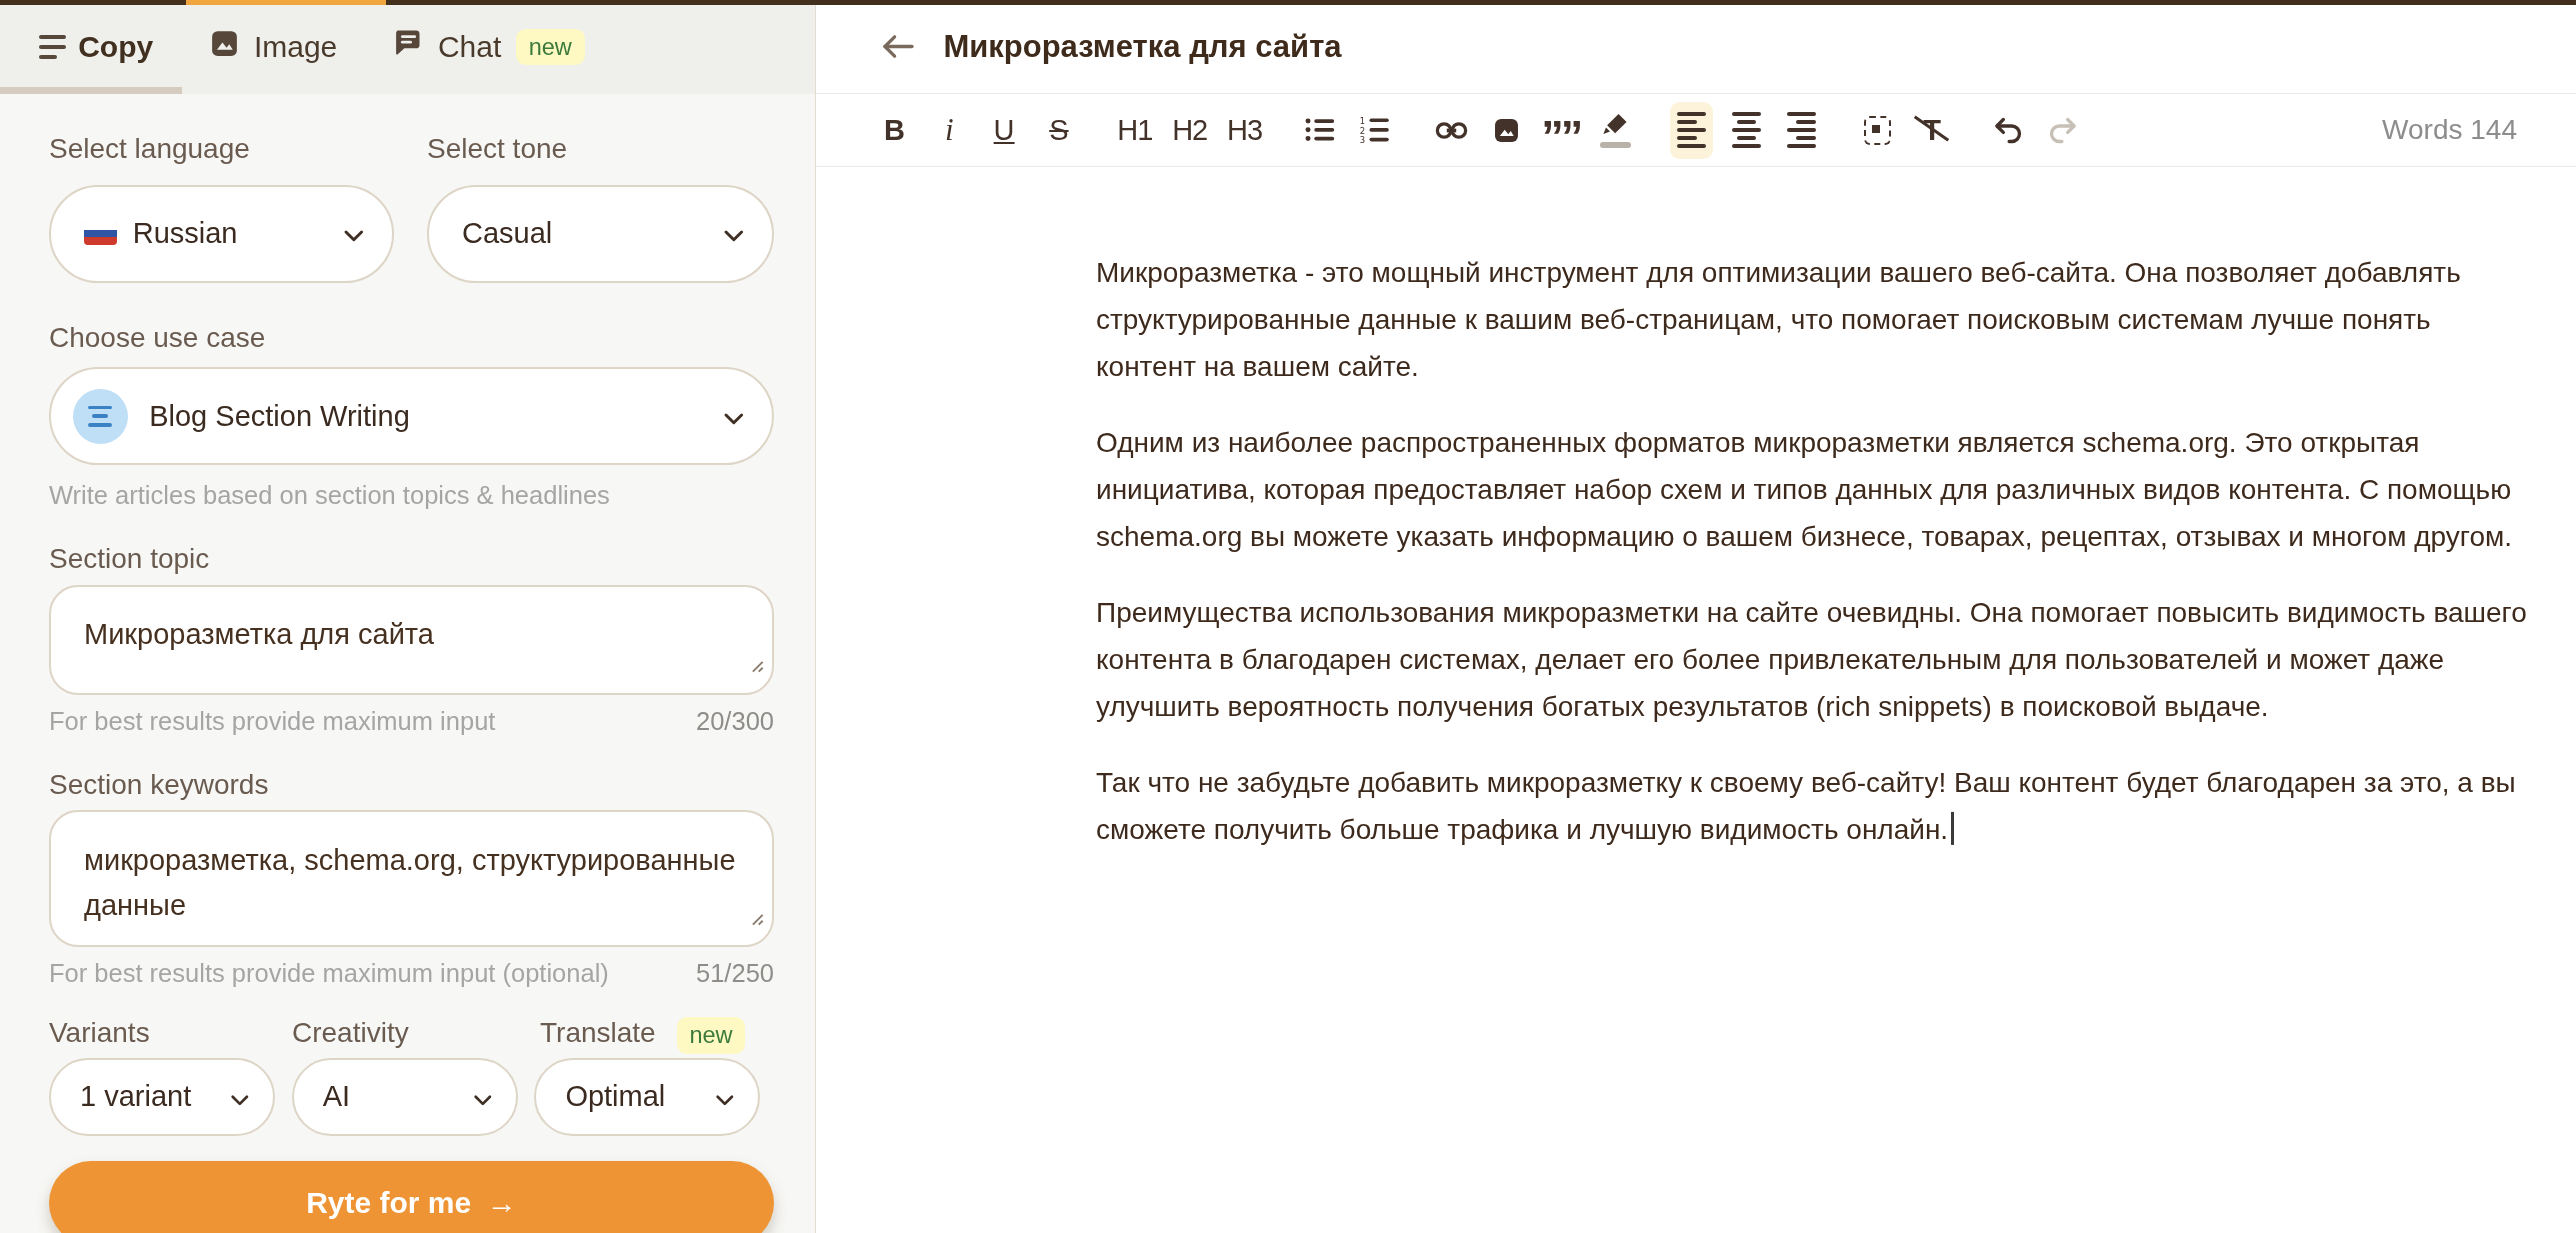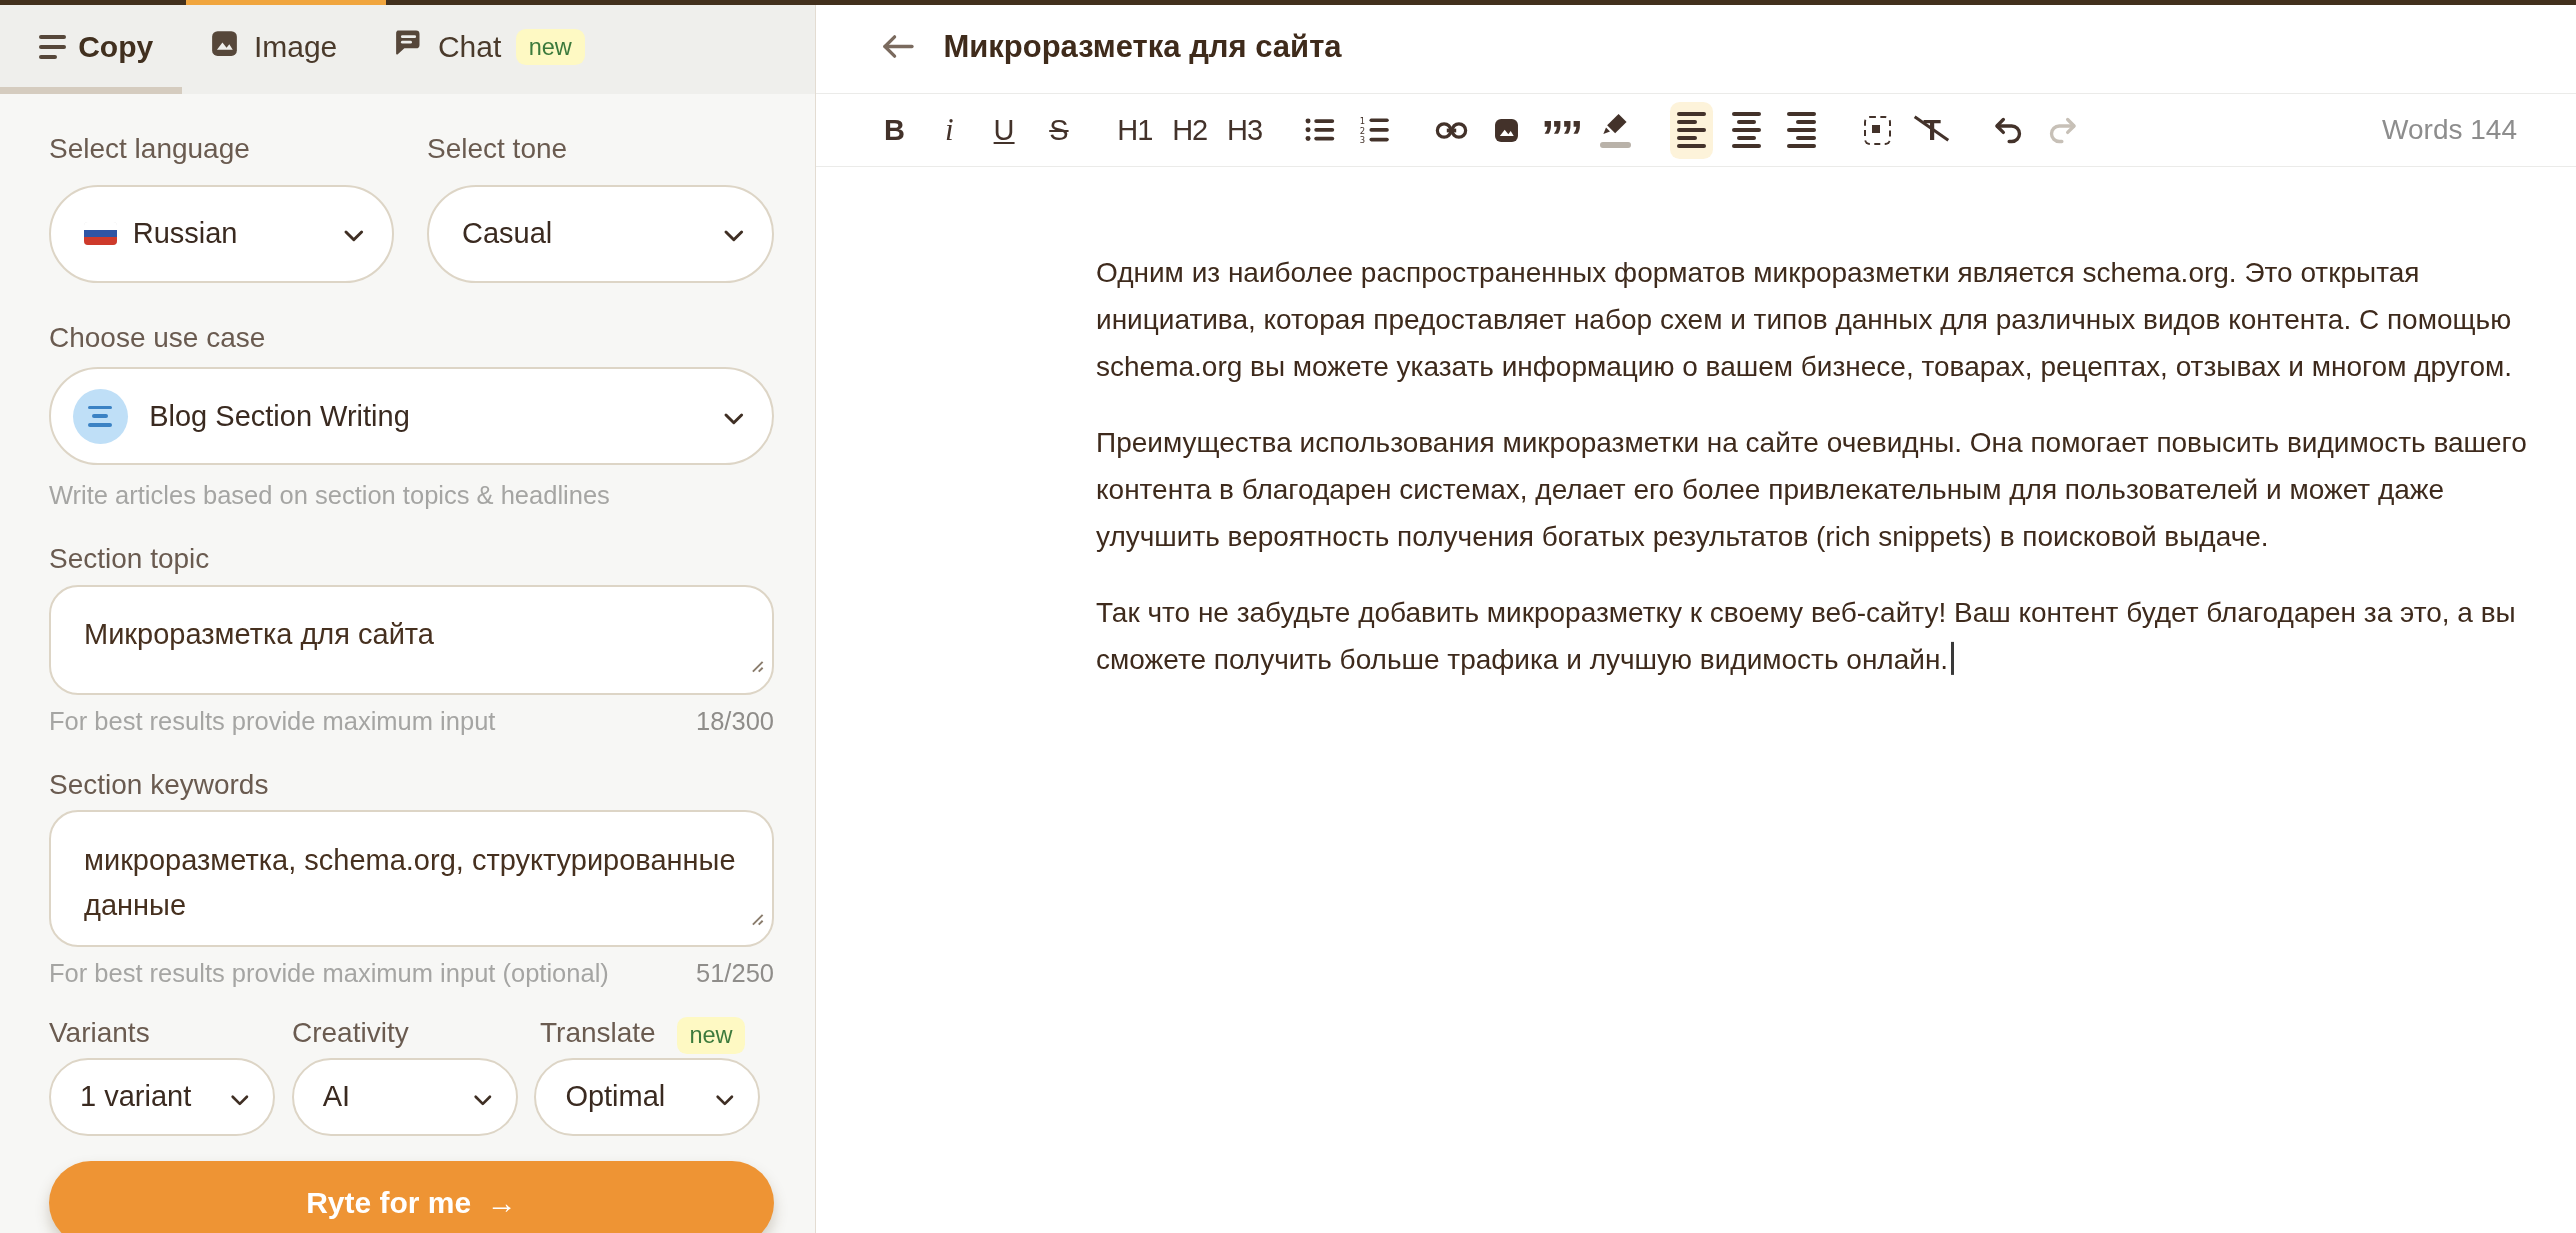--- a/index.html
+++ b/index.html
@@ -181,21 +181,21 @@
       <div class="flabel sec-label">Section topic</div>
       <div class="textarea ta1">
         <span>Микроразметка для сайта</span>
         <span class="resize"><svg width="17.6" height="17.6" viewBox="0 0 18 18">
               <line x1="6" y1="16" x2="16" y2="6" stroke="#8a7c6c" stroke-width="2"></line>
               <line x1="12" y1="16" x2="16" y2="12" stroke="#8a7c6c" stroke-width="2"></line>
             </svg></span>
       </div>
       <div class="helper-row">
         <span>For best results provide maximum input</span>
-        <span class="cnt">18/300</span>
+        <span class="cnt">20/300</span>
       </div>
 
       <div class="flabel sec-label">Section keywords</div>
       <div class="textarea ta2">
         <span>микроразметка, schema.org, структурированные данные</span>
         <span class="resize"><svg width="17.6" height="17.6" viewBox="0 0 18 18">
               <line x1="6" y1="16" x2="16" y2="6" stroke="#8a7c6c" stroke-width="2"></line>
               <line x1="12" y1="16" x2="16" y2="12" stroke="#8a7c6c" stroke-width="2"></line>
             </svg></span>
       </div>
@@ -360,20 +360,21 @@
               <path d="M20.5 7.5 h-11 a6 6 0 0 0 0 12 h2"></path>
             </g>
           </svg>
       </button>
 
       <span class="words">Words 144</span>
     </div>
 
     <div class="doc">
       <div class="doc-inner">
+        <p>Микроразметка - это мощный инструмент для оптимизации вашего веб-сайта. Она позволяет добавлять структурированные данные к вашим веб-страницам, что помогает поисковым системам лучше понять контент на вашем сайте.</p>
         <p>Одним из наиболее распространенных форматов микроразметки является schema.org. Это открытая инициатива, которая предоставляет набор схем и типов данных для различных видов контента. С помощью schema.org вы можете указать информацию о вашем бизнесе, товарах, рецептах, отзывах и многом другом.</p>
         <p>Преимущества использования микроразметки на сайте очевидны. Она помогает повысить видимость вашего контента в благодарен системах, делает его более привлекательным для пользователей и может даже улучшить вероятность получения богатых результатов (rich snippets) в поисковой выдаче.</p>
         <p><span>Так что не забудьте добавить микроразметку к своему веб-сайту! Ваш контент будет благодарен за это, а вы сможете получить больше трафика и лучшую видимость онлайн.</span><span class="caret"></span></p>
       </div>
     </div>
   </main>
 </div>
 
 
 </body></html>

